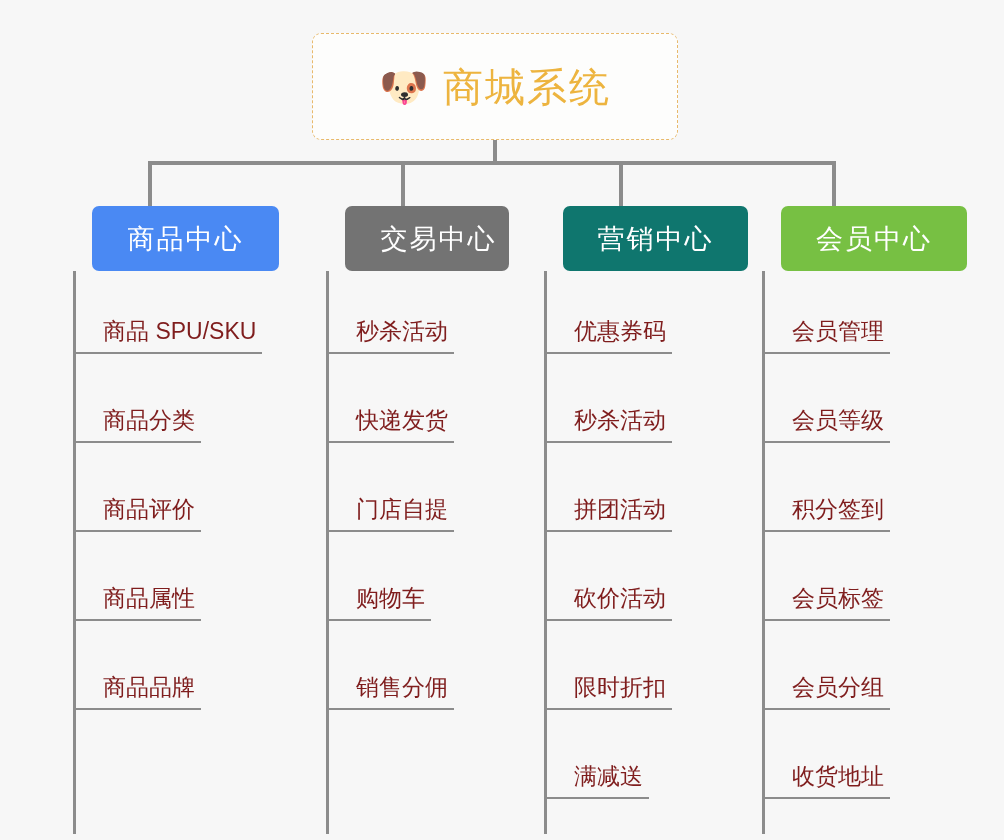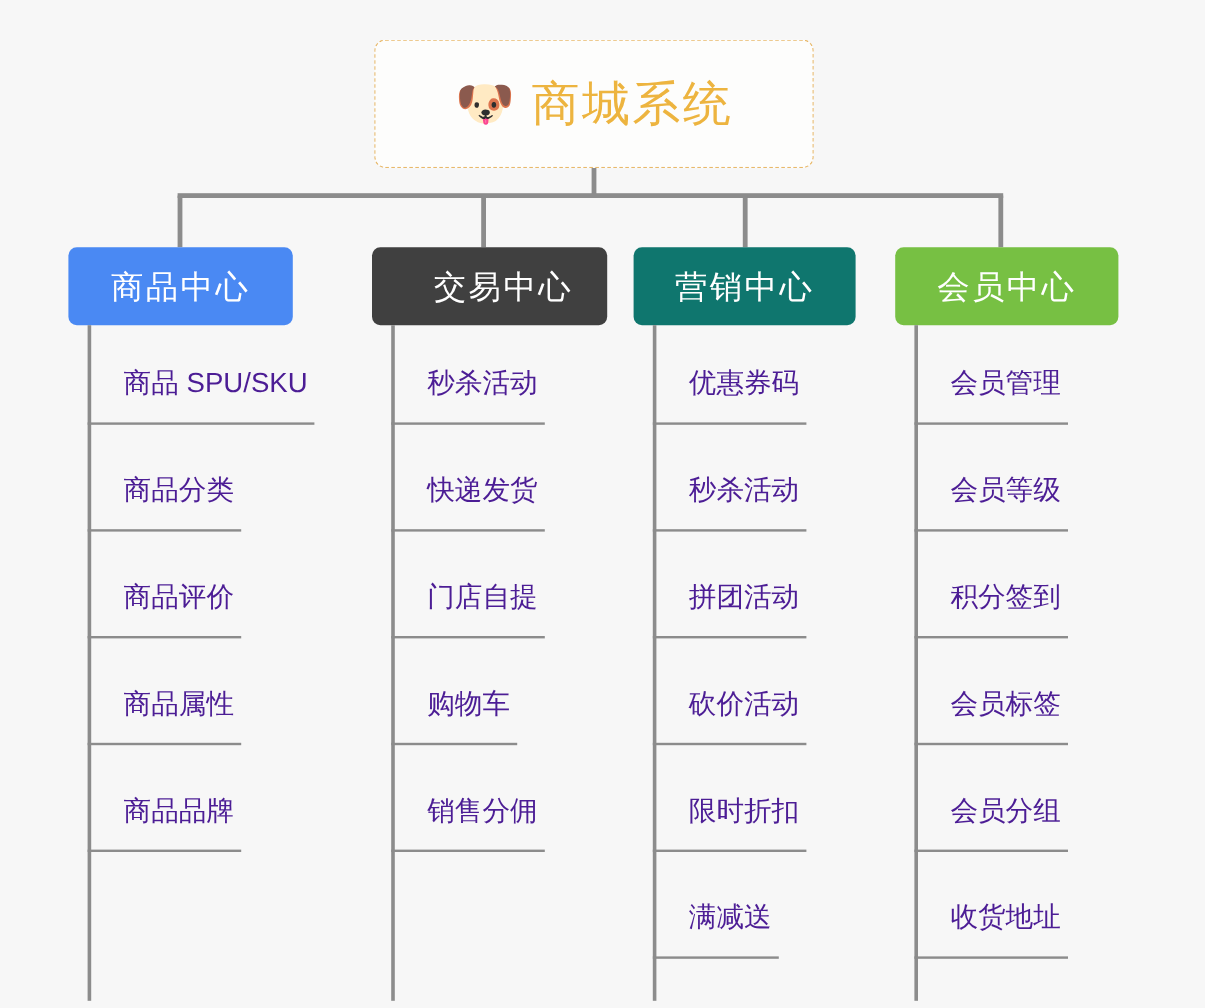--- a/index.html
+++ b/index.html
@@ -84,23 +84,24 @@
   .cat-header {
     height: 65px;
     border-radius: 7px;
     display: flex;
     align-items: center;
     justify-content: center;
     color: #ffffff;
     font-size: 27px;
     letter-spacing: 2px;
     white-space: nowrap;
+    margin-left: 35px;
   }
   .column.c1 .cat-header { width: 187px; background: #4a89f3; }
-  .column.c2 .cat-header { width: 196px; background: #404040; padding-left: 23px; }
+  .column.c2 .cat-header { width: 164px; background: #737373; padding-left: 23px; }
   .column.c3 .cat-header { width: 185px; background: #0f766e; }
   .column.c4 .cat-header { width: 186px; background: #77c043; }
 
   
   .spine {
     position: absolute;
     top: 65px;
     width: 3px;
     background: #8c8c8c;
   }
@@ -118,26 +119,26 @@
   .leaf-item {
     position: relative;
     height: 89px;
     display: flex;
     align-items: flex-end;
     padding-left: 30px;
     padding-bottom: 6px;
   }
   .leaf-label {
     font-size: 23px;
-    color: #4c1d95;
+    color: #7f1d1d;
     white-space: nowrap;
     line-height: 1.15;
     border-bottom: 2px solid #8c8c8c;
     padding-right: 6px;
-    padding-bottom: 20px;
+    padding-bottom: 8px;
     margin-left: -30px;
     padding-left: 30px;
   }
 </style>
 </head>
 <body>
 
 <div id="diagram">
 
   <div class="root-node">

